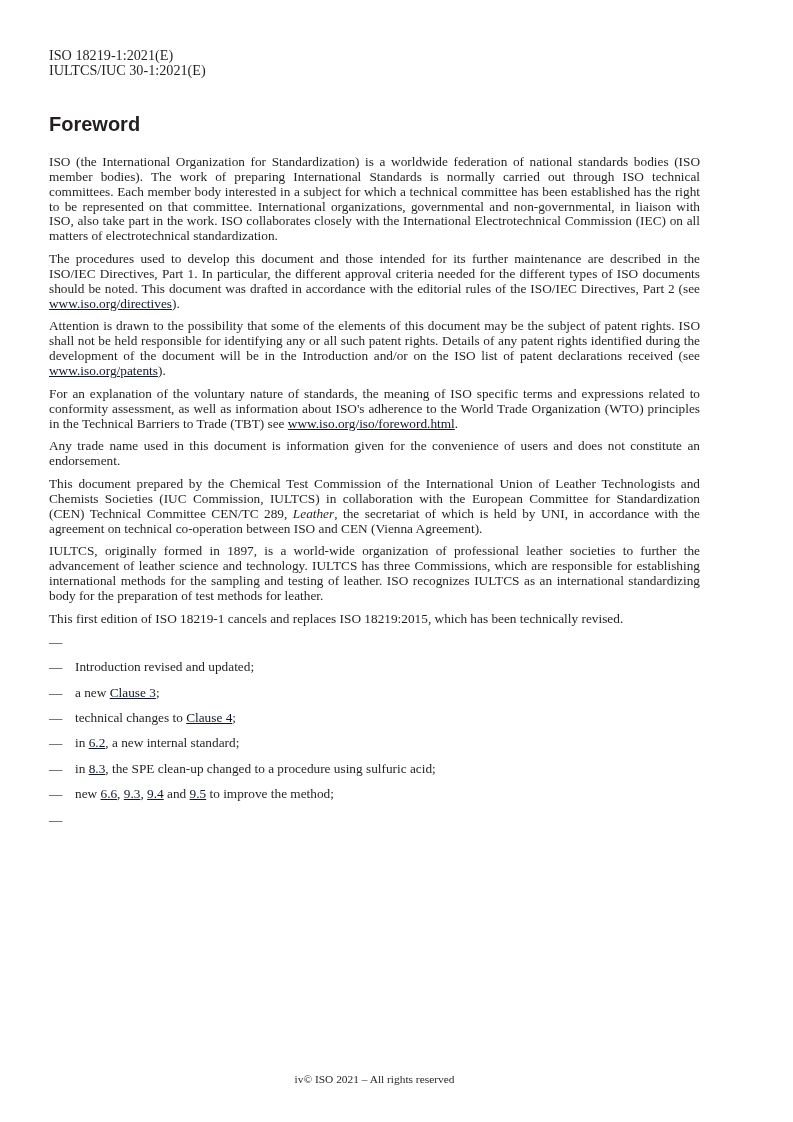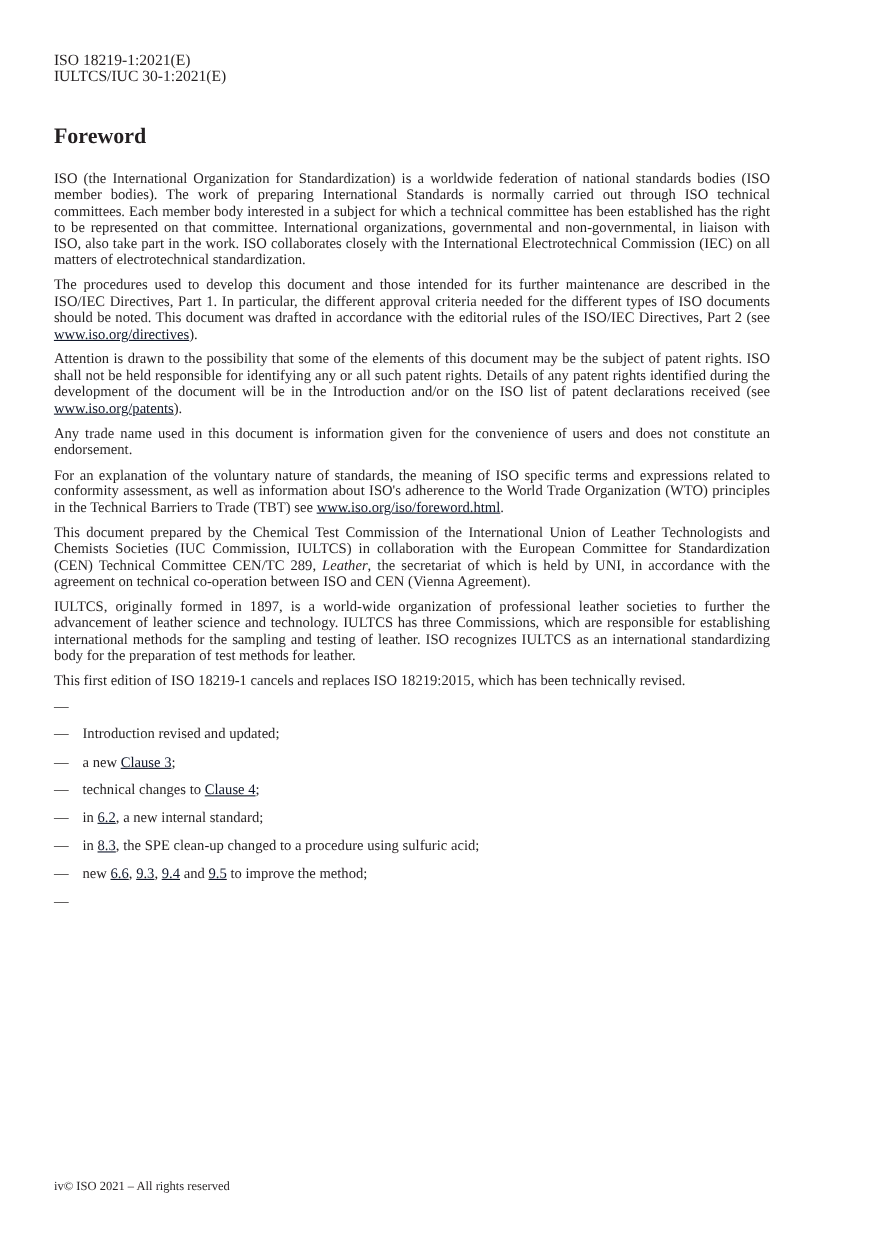--- a/index.html
+++ b/index.html
@@ -10,60 +10,60 @@
   }
   .page { position: absolute; left: 49px; top: 0; width: 651px; }
   .doc-id {
     position: absolute; top: 48px; left: 0;
     font-family: "Liberation Serif", serif; font-weight: normal;
     font-size: 14.2px; line-height: 15px; color: #231f20;
   }
   .doc-id div { white-space: nowrap; }
   .title {
     position: absolute; top: 110px; left: 0; margin: 0;
-    font-family: Liberation Serif, serif; font-weight: bold;
+    font-family: Liberation Sans, sans-serif; font-weight: bold;
     font-size: 20px; line-height: 28px; color: #231f20;
   }
   .body {
     position: absolute; top: 155px; left: 0; width: 651px;
     font-family: "Liberation Serif", serif;
     font-size: 13.3px; line-height: 14.85px; color: #231f20;
   }
   .para { margin: 0 0 8px 0; text-align: justify; }
   a.link { color: #0f172a; text-decoration: underline; }
   .list { margin: 0; padding: 0; list-style: none; }
   .list-item { display: flex; margin: 0 0 10.6px 0; white-space: nowrap; }
   .dash { width: 26px; flex: 0 0 26px; }
   .footer {
     position: absolute; top: 1073px; left: 49px; width: 651px;
     font-family: "Liberation Serif", serif; font-size: 11.4px; color: #231f20;
-    display: flex; justify-content: flex-start;
+    display: flex; justify-content: center;
   }
 </style>
 </head>
 <body>
 
 <div class="page">
   <div class="doc-id">
     <div>ISO 18219-1:2021(E)</div>
     <div>IULTCS/IUC 30-1:2021(E)</div>
   </div>
 
   <h1 class="title">Foreword</h1>
 
   <div class="body">
     <p class="para">ISO (the International Organization for Standardization) is a worldwide federation of national standards bodies (ISO member bodies). The work of preparing International Standards is normally carried out through ISO technical committees. Each member body interested in a subject for which a technical committee has been established has the right to be represented on that committee. International organizations, governmental and non-governmental, in liaison with ISO, also take part in the work. ISO collaborates closely with the International Electrotechnical Commission (IEC) on all matters of electrotechnical standardization.</p>
 
     <p class="para"><span>The procedures used to develop this document and those intended for its further maintenance are described in the ISO/IEC Directives, Part 1. In particular, the different approval criteria needed for the different types of ISO documents should be noted. This document was drafted in accordance with the editorial rules of the ISO/IEC Directives, Part 2 (see </span><a class="link">www.iso.org/directives</a><span>).</span></p>
 
     <p class="para"><span>Attention is drawn to the possibility that some of the elements of this document may be the subject of patent rights. ISO shall not be held responsible for identifying any or all such patent rights. Details of any patent rights identified during the development of the document will be in the Introduction and/or on the ISO list of patent declarations received (see </span><a class="link">www.iso.org/patents</a><span>).</span></p>
 
+    <p class="para"><span>For an explanation of the voluntary nature of standards, the meaning of ISO specific terms and expressions related to conformity assessment, as well as information about ISO's adherence to the World Trade Organization (WTO) principles in the Technical Barriers to Trade (TBT) see </span><a class="link">www.iso.org/iso/foreword.html</a><span>.</span></p>
+
     <p class="para">Any trade name used in this document is information given for the convenience of users and does not constitute an endorsement.</p>
-
-    <p class="para"><span>For an explanation of the voluntary nature of standards, the meaning of ISO specific terms and expressions related to conformity assessment, as well as information about ISO's adherence to the World Trade Organization (WTO) principles in the Technical Barriers to Trade (TBT) see </span><a class="link">www.iso.org/iso/foreword.html</a><span>.</span></p>
 
     <p class="para"><span>This document prepared by the Chemical Test Commission of the International Union of Leather Technologists and Chemists Societies (IUC Commission, IULTCS) in collaboration with the European Committee for Standardization (CEN) Technical Committee CEN/TC 289, </span><em>Leather</em><span>, the secretariat of which is held by UNI, in accordance with the agreement on technical co-operation between ISO and CEN (Vienna Agreement).</span></p>
 
     <p class="para">IULTCS, originally formed in 1897, is a world-wide organization of professional leather societies to further the advancement of leather science and technology. IULTCS has three Commissions, which are responsible for establishing international methods for the sampling and testing of leather. ISO recognizes IULTCS as an international standardizing body for the preparation of test methods for leather.</p>
 
     <p class="para">This first edition of ISO 18219-1 cancels and replaces ISO 18219:2015, which has been technically revised.</p>
 
 
     <ul class="list">
       <li class="list-item">

